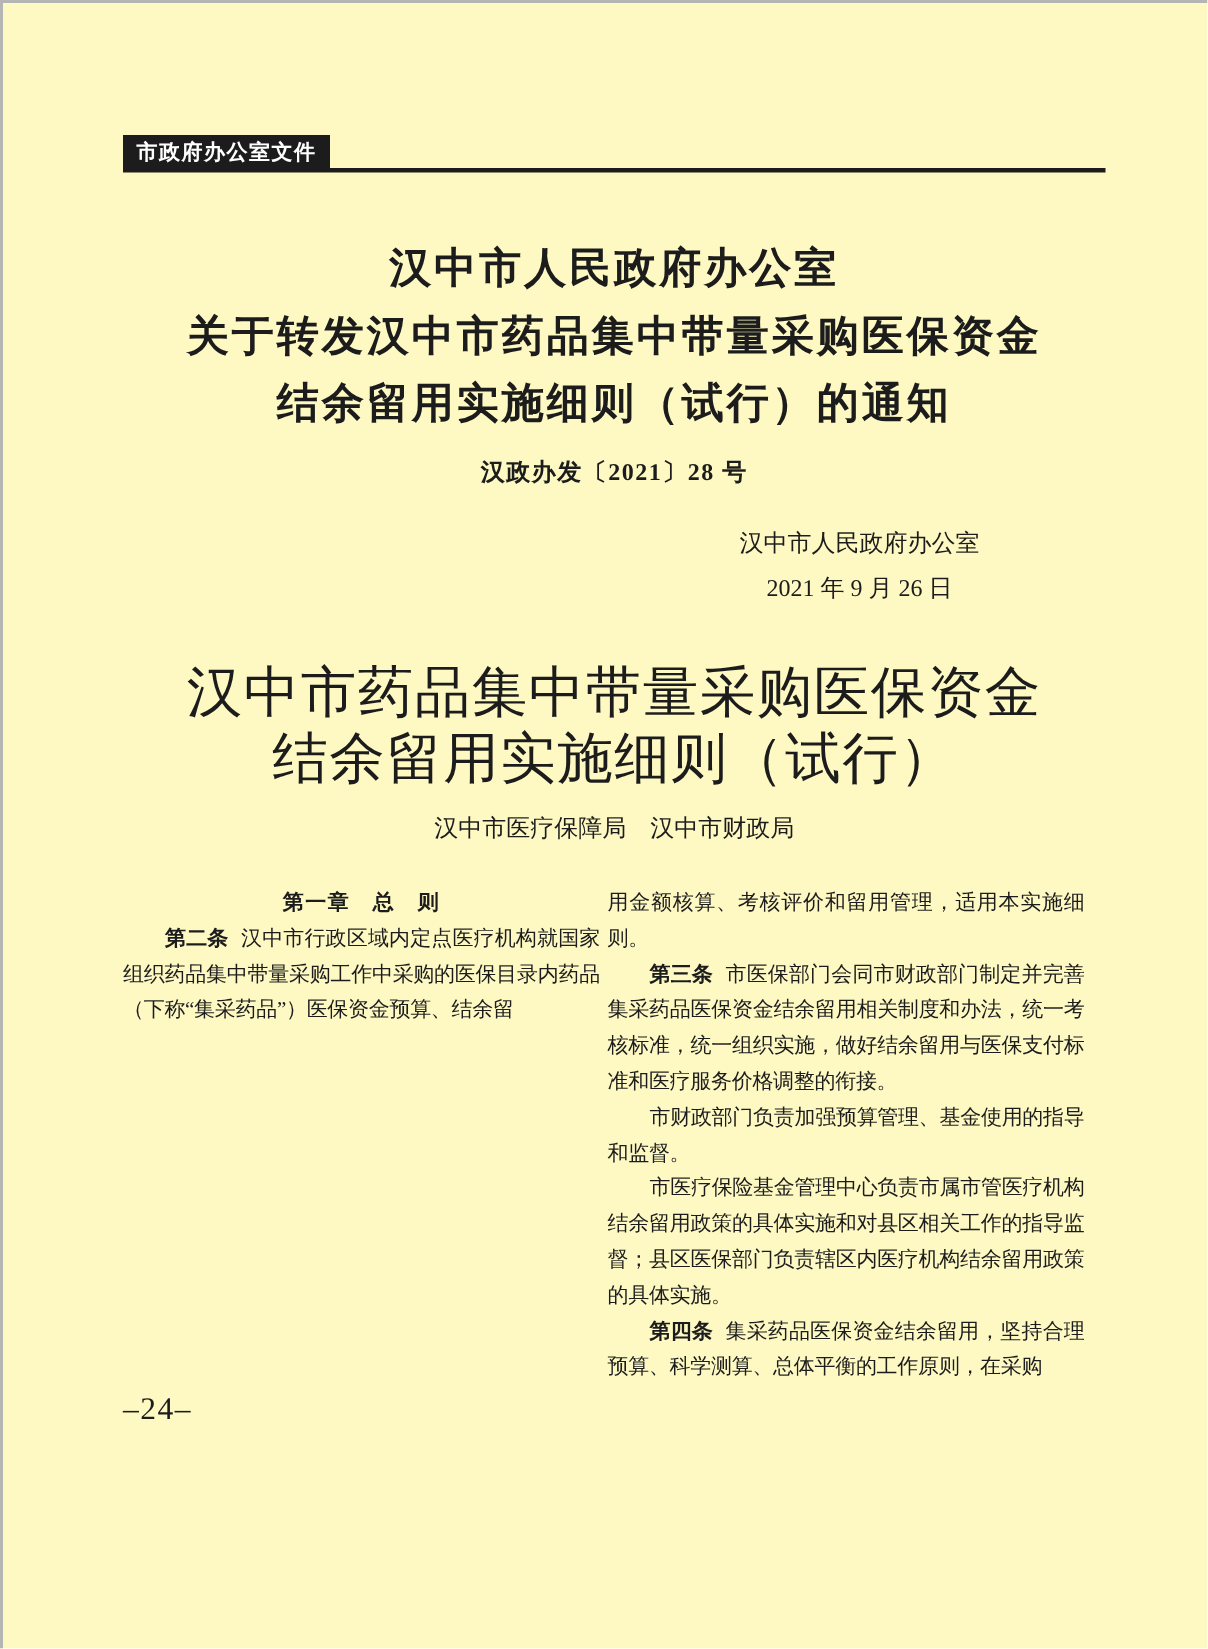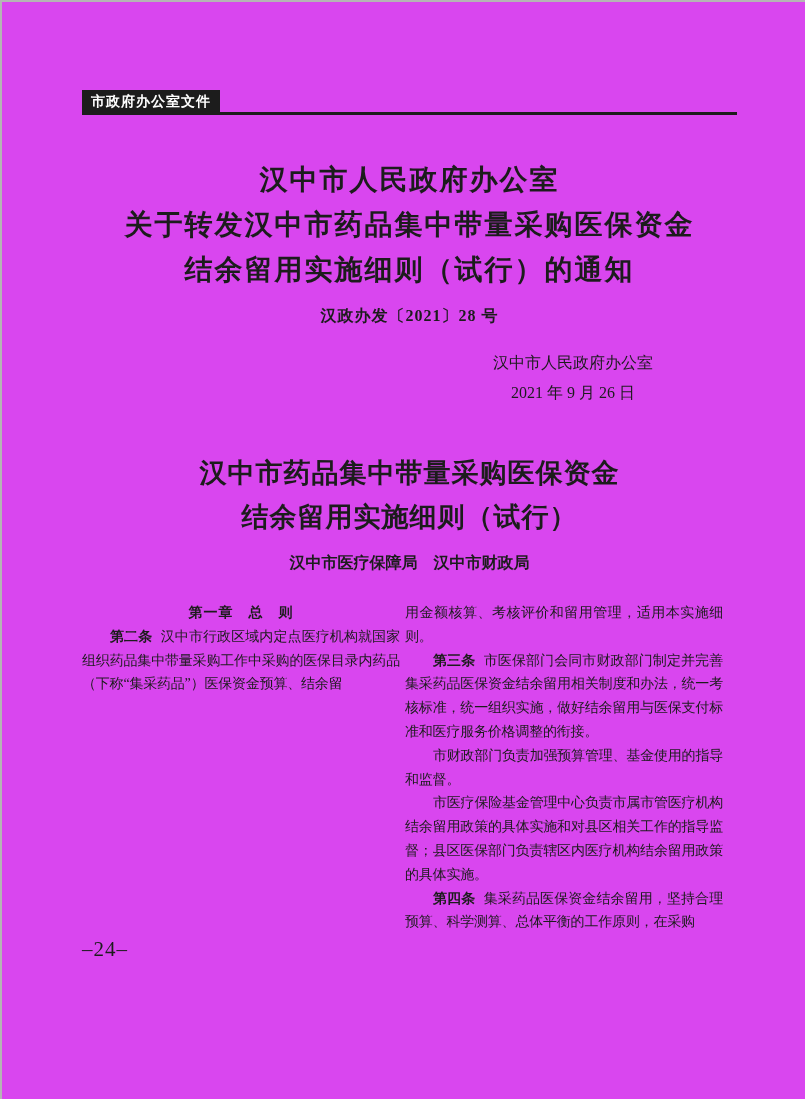--- a/index.html
+++ b/index.html
@@ -1,21 +1,21 @@
 <!DOCTYPE html>
 <html lang="zh"><head>
 <meta charset="utf-8">
 <style>
   html, body { margin: 0; padding: 0; background: #ffffff; }
   .page {
     position: relative;
     width: 805px;
     height: 1099px;
     box-sizing: border-box;
-    background: #d946ef;
+    background: #fef9c3;
     border-top: 2px solid #b5b5b5;
     border-left: 2px solid #b5b5b5;
     overflow: hidden;
     font-family: "Liberation Serif", "DejaVu Serif", serif;
     color: #1c1c1c;
   }
   .content { padding: 88px 68px 0 80px; }
 
   
   .doc-header { border-bottom: 3px solid #1c1c1c; height: 22px; line-height: 22px; }
@@ -43,28 +43,28 @@
   .doc-number { margin-top: 13px; text-align: center; font-weight: bold; font-size: 16px; line-height: 22px; letter-spacing: 1px; }
 
   .intro { margin-top: 25px; font-size: 15.5px; line-height: 32px; text-align: justify; }
   .intro p { margin: 0; }
   .intro p.indent { text-indent: 2em; }
 
   .signature { margin-top: 21px; margin-left: auto; width: 268px; margin-right: 30px; text-align: center; font-size: 16px; line-height: 30px; }
   .signature div { white-space: nowrap; }
 
   .reg-title {
-    margin-top: 43px;
+    margin-top: 33px;
     text-align: center;
-    font-weight: bold;
-    font-size: 27px;
+    font-weight: normal;
+    font-size: 37px;
     line-height: 44px;
     letter-spacing: 1px;
   }
-  .reg-authors { margin-top: 13px; text-align: center; font-weight: bold; font-size: 16px; line-height: 22px; }
+  .reg-authors { margin-top: 13px; text-align: center; font-weight: normal; font-size: 16px; line-height: 22px; }
 
   .columns { margin-top: 27px; display: flex; gap: 5px; }
   .col { width: 318px; font-size: 14px; line-height: 23.8px; text-align: justify; letter-spacing: -0.2px; }
   .col p { margin: 0; }
   .col p.indent { text-indent: 2em; }
   .chapter-heading { text-align: center; font-weight: bold; letter-spacing: 1px; }
   .lead { font-weight: bold; margin-right: 0.6em; }
   .lead:empty { display: none; }
 
   .page-num { margin-top: 5px; font-size: 21px; line-height: 20px; letter-spacing: 1px; }

